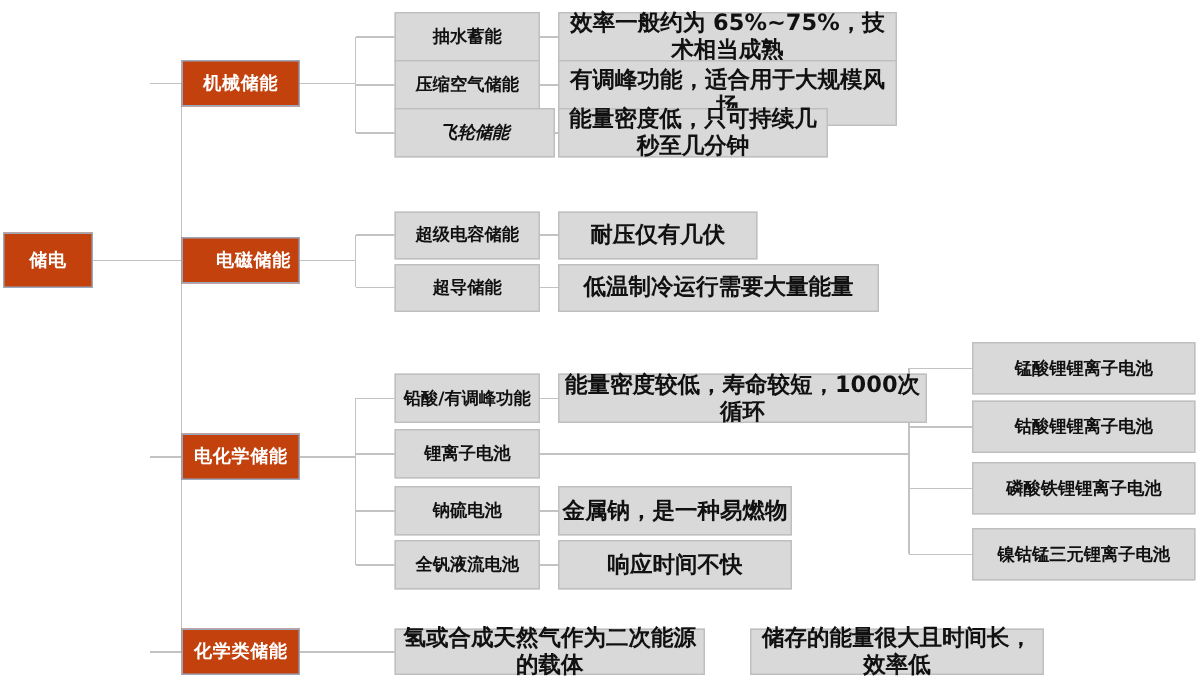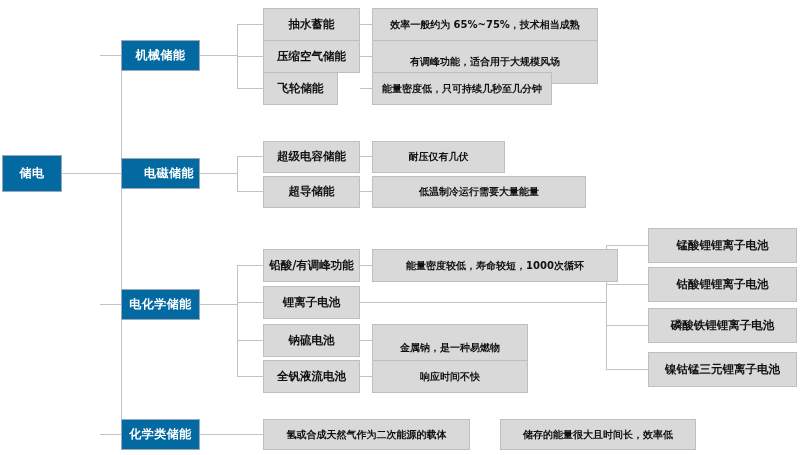--- a/index.html
+++ b/index.html
@@ -1,21 +1,21 @@
 <!DOCTYPE html>
 <html><head>
 <meta charset="utf-8">
 <style>
   html,body{margin:0;padding:0;background:#ffffff;}
   body{font-family:"DejaVu Sans","Liberation Sans",sans-serif;}
   #canvas{position:relative;width:800px;height:455px;background:#fff;overflow:hidden;}
   .node{position:absolute;box-sizing:border-box;display:flex;align-items:center;justify-content:center;text-align:center;line-height:1.15;}
-  .lvl1,.lvl2{background:#0369a1;border:1px solid #9aa7bd;color:#ffffff;font-weight:bold;font-size:12px;letter-spacing:.5px;font-family:Liberation Serif, serif;}
+  .lvl1,.lvl2{background:#c2410c;border:1px solid #9aa7bd;color:#ffffff;font-weight:bold;font-size:12px;letter-spacing:.5px;font-family:Liberation Serif, serif;}
   .lvl3,.lvl4,.desc{background:#d9d9d9;border:1px solid #bfbfbf;color:#111111;font-weight:bold;font-size:11.5px;}
-  .desc{font-size:10px;}
+  .desc{font-size:15px;}
   #svgwrap{position:absolute;left:0;top:0;width:800px;height:455px;}
 </style>
 </head>
 <body>
 
 <div id="canvas">
 
   <svg id="svgwrap">
     <g stroke="#c3c3c3" stroke-width="1" fill="none" shape-rendering="crispEdges">
 
@@ -95,21 +95,21 @@
     <span>效率一般约为 65%~75%，技术相当成熟</span>
   </div>
 
   <div class="node lvl3" style="left:263px;top:40px;width:97px;height:33px;">
     <span>压缩空气储能</span>
   </div>
   <div class="node desc" style="left:372px;top:40px;width:226px;height:44px;">
     <span>有调峰功能，适合用于大规模风场</span>
   </div>
 
-  <div class="node lvl3" style="left:263px;top:72px;width:75px;height:33px;">
+  <div class="node lvl3" style="left:263px;top:72px;width:107px;height:33px;font-style:italic;">
     <span>飞轮储能</span>
   </div>
   <div class="node desc" style="left:372px;top:72px;width:180px;height:33px;">
     <span>能量密度低，只可持续几秒至几分钟</span>
   </div>
 
   <div class="node lvl3" style="left:263px;top:141px;width:97px;height:32px;">
     <span>超级电容储能</span>
   </div>
   <div class="node desc" style="left:372px;top:141px;width:133px;height:32px;">
@@ -130,21 +130,21 @@
     <span>能量密度较低，寿命较短，1000次循环</span>
   </div>
 
   <div class="node lvl3" style="left:263px;top:286px;width:97px;height:33px;">
     <span>锂离子电池</span>
   </div>
 
   <div class="node lvl3" style="left:263px;top:324px;width:97px;height:33px;">
     <span>钠硫电池</span>
   </div>
-  <div class="node desc" style="left:372px;top:324px;width:156px;height:47px;">
+  <div class="node desc" style="left:372px;top:324px;width:156px;height:33px;">
     <span>金属钠，是一种易燃物</span>
   </div>
 
   <div class="node lvl3" style="left:263px;top:360px;width:97px;height:33px;">
     <span>全钒液流电池</span>
   </div>
   <div class="node desc" style="left:372px;top:360px;width:156px;height:33px;">
     <span>响应时间不快</span>
   </div>
 

